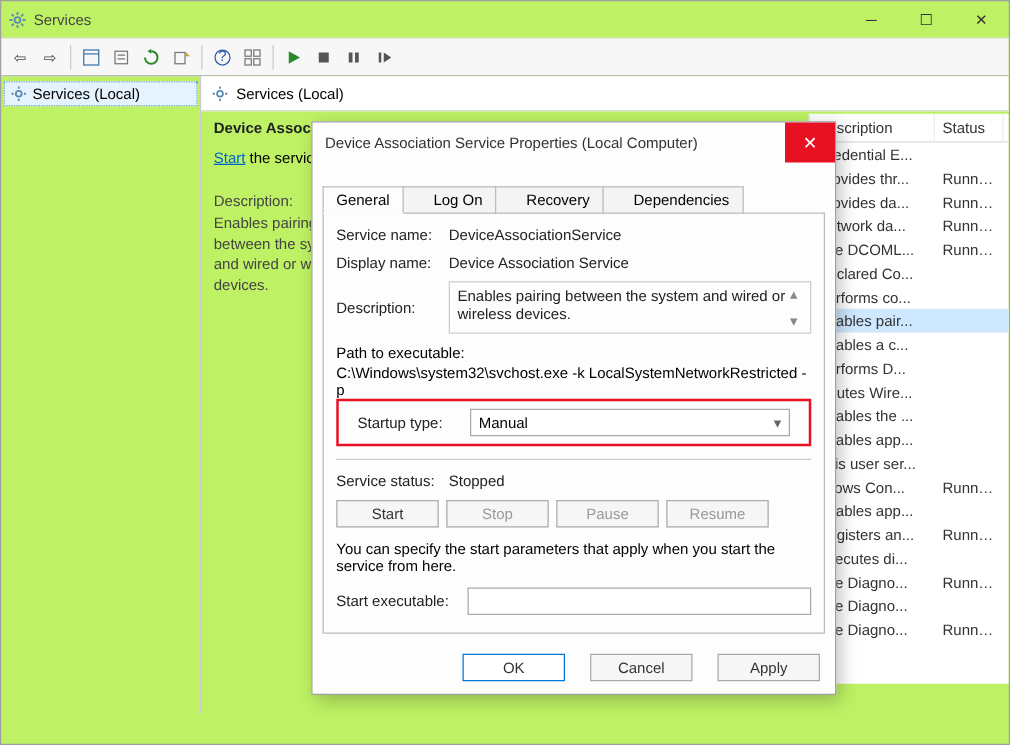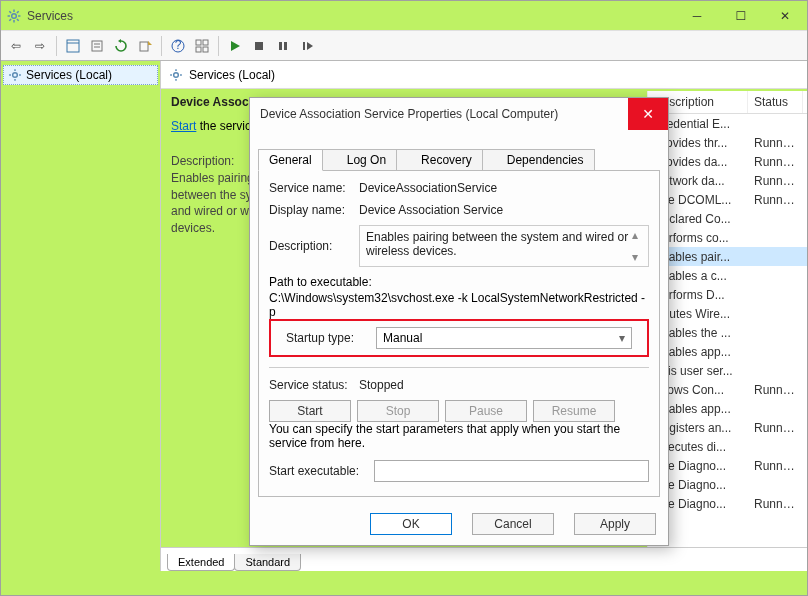--- a/index.html
+++ b/index.html
@@ -298,24 +298,20 @@
               <div class="col desc">The Diagno...</div>
               <div class="col stat"></div>
             </div>
             <div class="lrow">
               <div class="col desc">The Diagno...</div>
               <div class="col stat">Running</div>
             </div>
           </div>
       </div>
 
-      <div class="tabs-bottom">
-        <div class="btab">Extended</div>
-        <div class="btab inactive">Standard</div>
-      </div>
     </div>
   </div>
 
   <div class="dialog">
     <div class="dlg-title">
       <span>Device Association Service Properties (Local Computer)</span>
       <span class="spacer"></span>
       <div class="dlg-close">✕</div>
     </div>
     <div class="dlg-tabs">
@@ -367,21 +363,21 @@
         <div class="fval">Stopped</div>
       </div>
 
       <div class="btnrow">
         <div class="btn">Start</div>
         <div class="btn disabled">Stop</div>
         <div class="btn disabled">Pause</div>
         <div class="btn disabled">Resume</div>
       </div>
 
-      <div style="">You can specify the start parameters that apply when you start the service from here.</div>
+      <div style="margin-top:10px">You can specify the start parameters that apply when you start the service from here.</div>
 
       <div class="frow" style="margin-top:10px; align-items:center">
         <div class="flabel" style="width:105px">Start executable:</div>
         <div class="textfield"></div>
       </div>
     </div>
     <div class="dlg-footer">
       <div class="btn primary">OK</div>
       <div class="btn">Cancel</div>
       <div class="btn">Apply</div>

